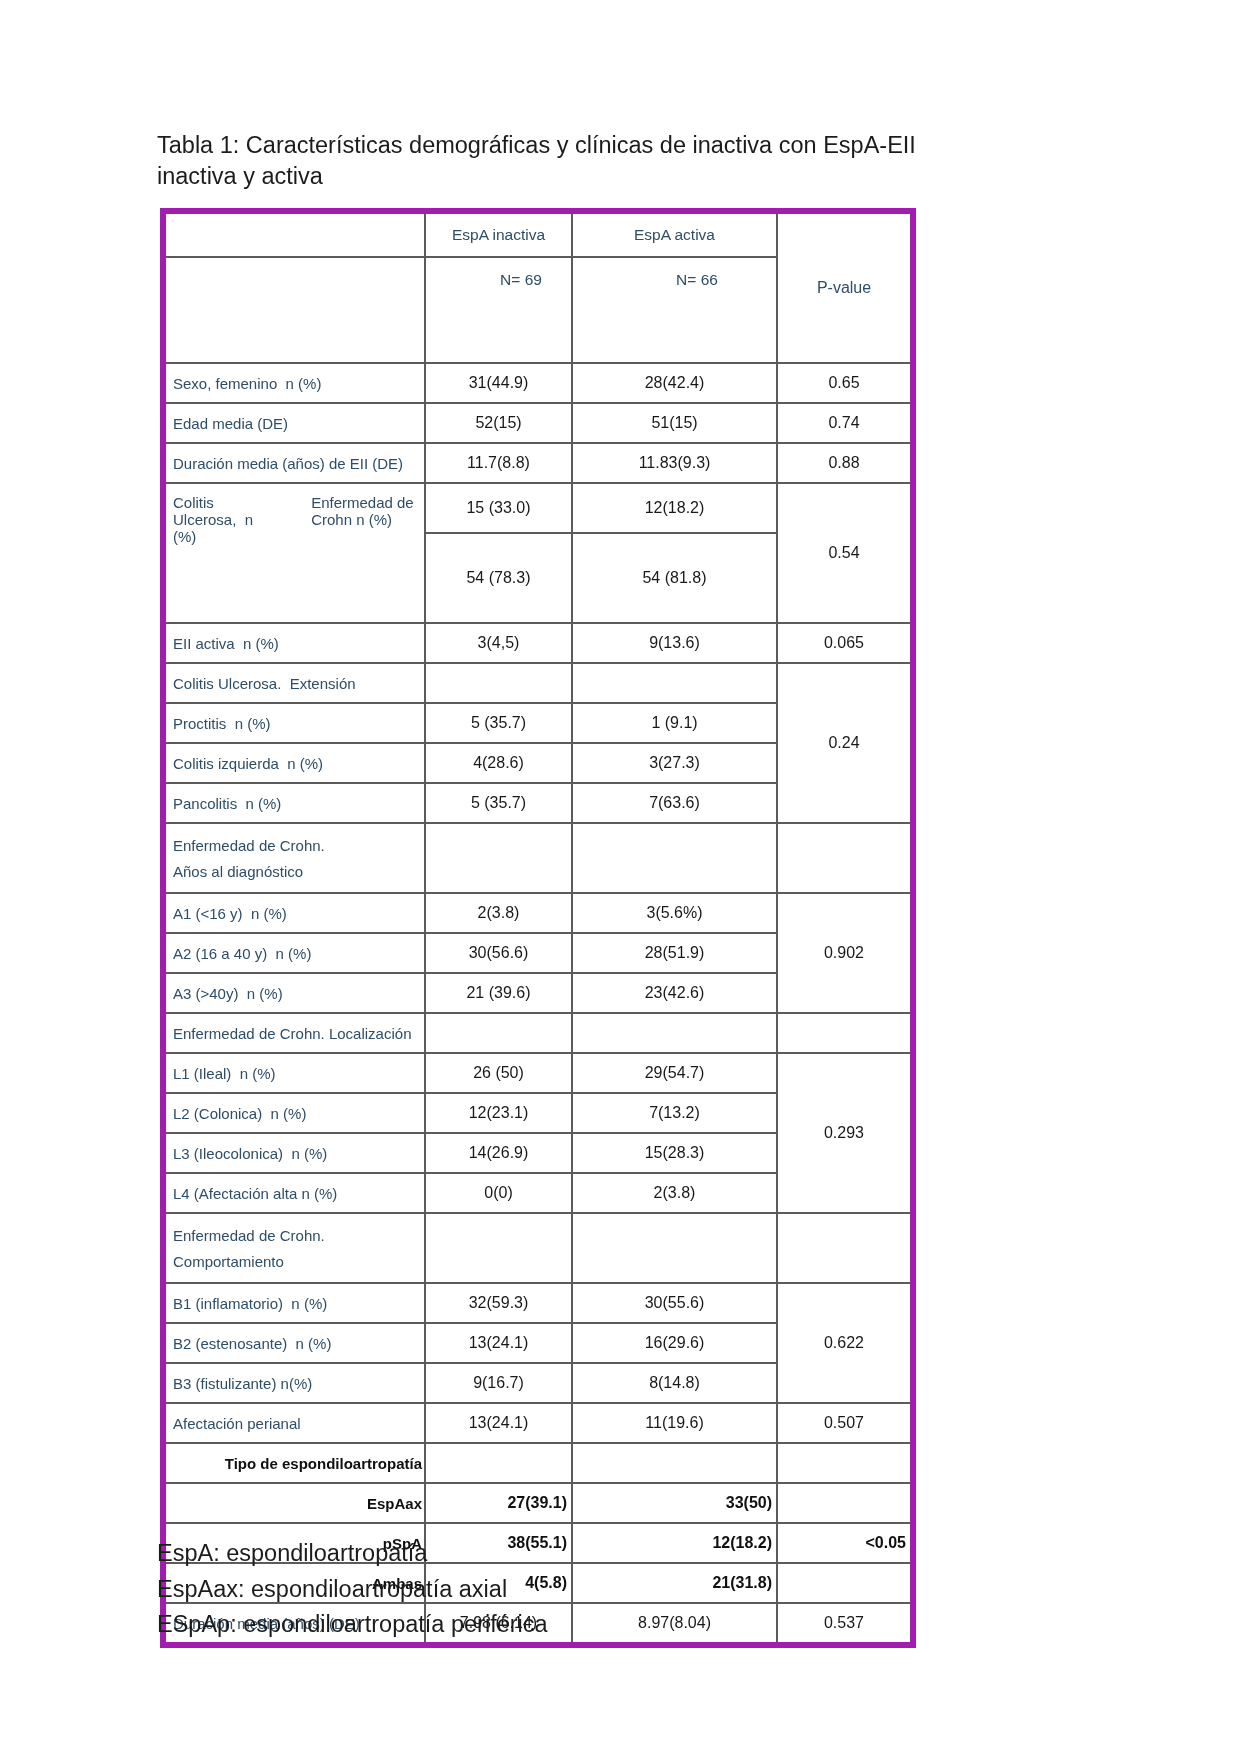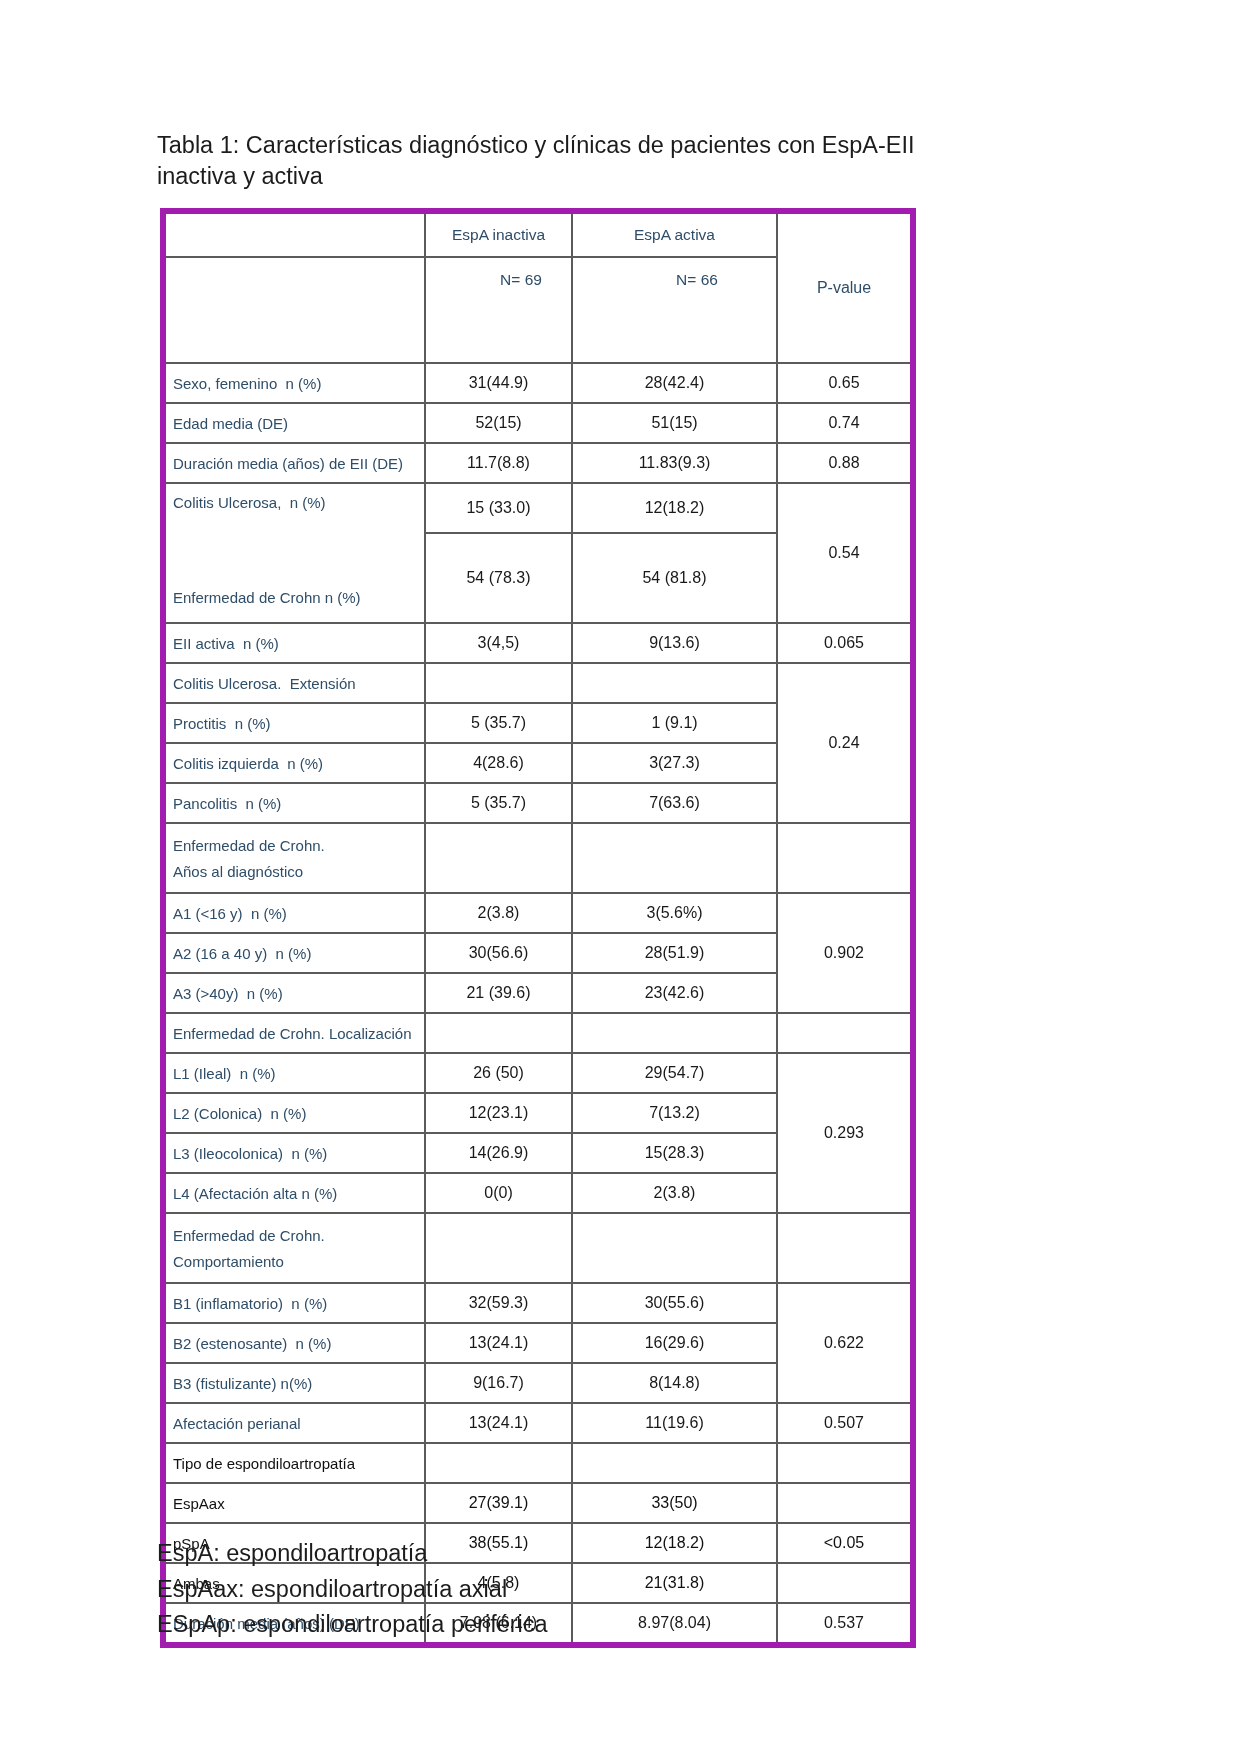--- a/index.html
+++ b/index.html
@@ -37,36 +37,36 @@
   tbody td.lbl {
     text-align: left; padding: 2px 2px 2px 7px;
     font-size: 15px; color: #2e4d68;
   }
   tbody td.lbl .line + .line { margin-top: 9px; }
   tr.multiline td { height: 64px; }
   tr.pair-first td { height: 44px; }
   tr.pair-second td { height: 84px; }
   td.pair { vertical-align: top; }
   .pair-box {
-    height: 126px; display: flex; flex-direction: column;
+    height: 126px; display: flex; flex-direction: row;
     justify-content: space-between; padding: 8px 0 6px 0; box-sizing: border-box; gap: 48px;
   }
-  tr.bold-row td, tr.bold-row td.lbl { font-weight: 400; color: #101010; }
+  tr.bold-row td, tr.bold-row td.lbl { font-weight: 700; color: #101010; text-align: right; }
   td.pcell { font-size: 16px; }
   .footnotes {
     position: absolute; left: 157px; top: 1536px;
     font-size: 23.5px; line-height: 1.52; color: #1c1c1c;
   }
 </style>
 </head>
 <body>
 
 <div class="page">
 
-  <div class="title">Tabla 1: Características diagnóstico y clínicas de pacientes con EspA-EII inactiva y activa</div>
+  <div class="title">Tabla 1: Características demográficas y clínicas de inactiva con EspA-EII inactiva y activa</div>
 
   <div class="tablewrap">
     <table class="demo">
       <colgroup>
         <col style="width:262px">
         <col style="width:147px">
         <col style="width:205px">
         <col style="width:136px">
       </colgroup>
       <thead>

